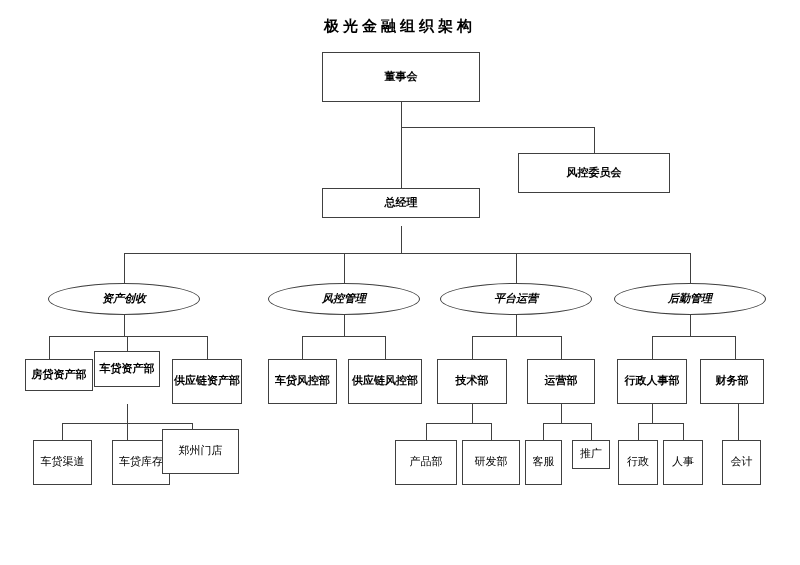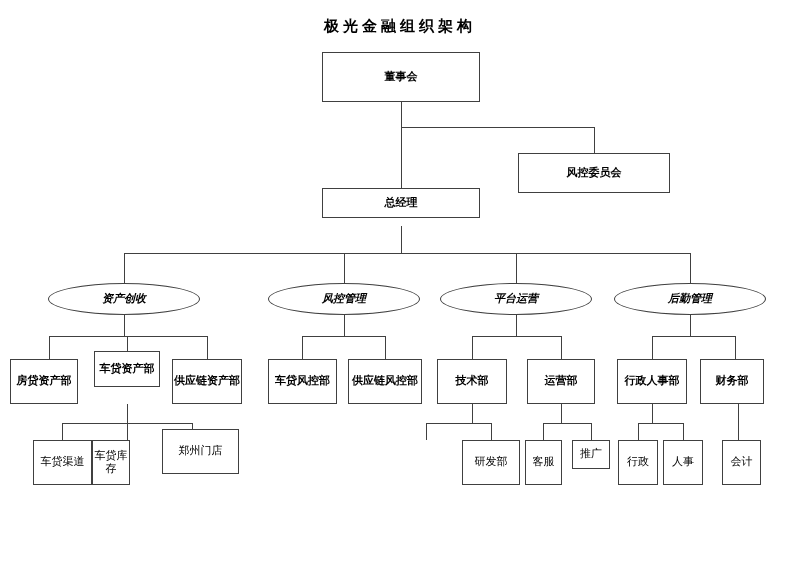--- a/index.html
+++ b/index.html
@@ -48,33 +48,34 @@
 
   <div class="node rect" style="left:322px;top:52px;width:158px;height:50px">董事会</div>
   <div class="node rect" style="left:518px;top:153px;width:152px;height:40px">风控委员会</div>
   <div class="node rect" style="left:322px;top:188px;width:158px;height:30px">总经理</div>
 
   <div class="node ellipse" style="left:48px;top:283px;width:152px;height:32px">资产创收</div>
   <div class="node ellipse" style="left:268px;top:283px;width:152px;height:32px">风控管理</div>
   <div class="node ellipse" style="left:440px;top:283px;width:152px;height:32px">平台运营</div>
   <div class="node ellipse" style="left:614px;top:283px;width:152px;height:32px">后勤管理</div>
 
-  <div class="node rect" style="left:10px;top:359px;width:68px;height:45px">房贷资产部</div>
+  <div class="node rect" style="left:25px;top:359px;width:68px;height:32px">房贷资产部</div>
   <div class="node rect" style="left:94px;top:351px;width:66px;height:36px">车贷资产部</div>
   <div class="node rect" style="left:268px;top:359px;width:69px;height:45px">车贷风控部</div>
   <div class="node rect" style="left:172px;top:359px;width:70px;height:45px">供应链资产部</div>
   <div class="node rect" style="left:348px;top:359px;width:74px;height:45px">供应链风控部</div>
   <div class="node rect" style="left:437px;top:359px;width:70px;height:45px">技术部</div>
   <div class="node rect" style="left:527px;top:359px;width:68px;height:45px">运营部</div>
   <div class="node rect" style="left:617px;top:359px;width:70px;height:45px">行政人事部</div>
   <div class="node rect" style="left:700px;top:359px;width:64px;height:45px">财务部</div>
 
   <div class="node rect plain" style="left:33px;top:440px;width:59px;height:45px">车贷渠道</div>
-  <div class="node rect plain" style="left:92px;top:440px;width:38px;height:45px">车贷库存</div>
+  <div class="node rect plain" style="left:112px;top:440px;width:58px;height:45px">车贷库存</div>
   <div class="node rect plain" style="left:162px;top:429px;width:77px;height:45px">郑州门店</div>
+  <div class="node rect plain" style="left:395px;top:440px;width:62px;height:45px">产品部</div>
   <div class="node rect plain" style="left:462px;top:440px;width:58px;height:45px">研发部</div>
   <div class="node rect plain" style="left:525px;top:440px;width:37px;height:45px">客服</div>
   <div class="node rect plain" style="left:572px;top:440px;width:38px;height:29px">推广</div>
   <div class="node rect plain" style="left:618px;top:440px;width:40px;height:45px">行政</div>
   <div class="node rect plain" style="left:663px;top:440px;width:40px;height:45px">人事</div>
   <div class="node rect plain" style="left:722px;top:440px;width:39px;height:45px">会计</div>
 
 </div>
 
 </body></html>

